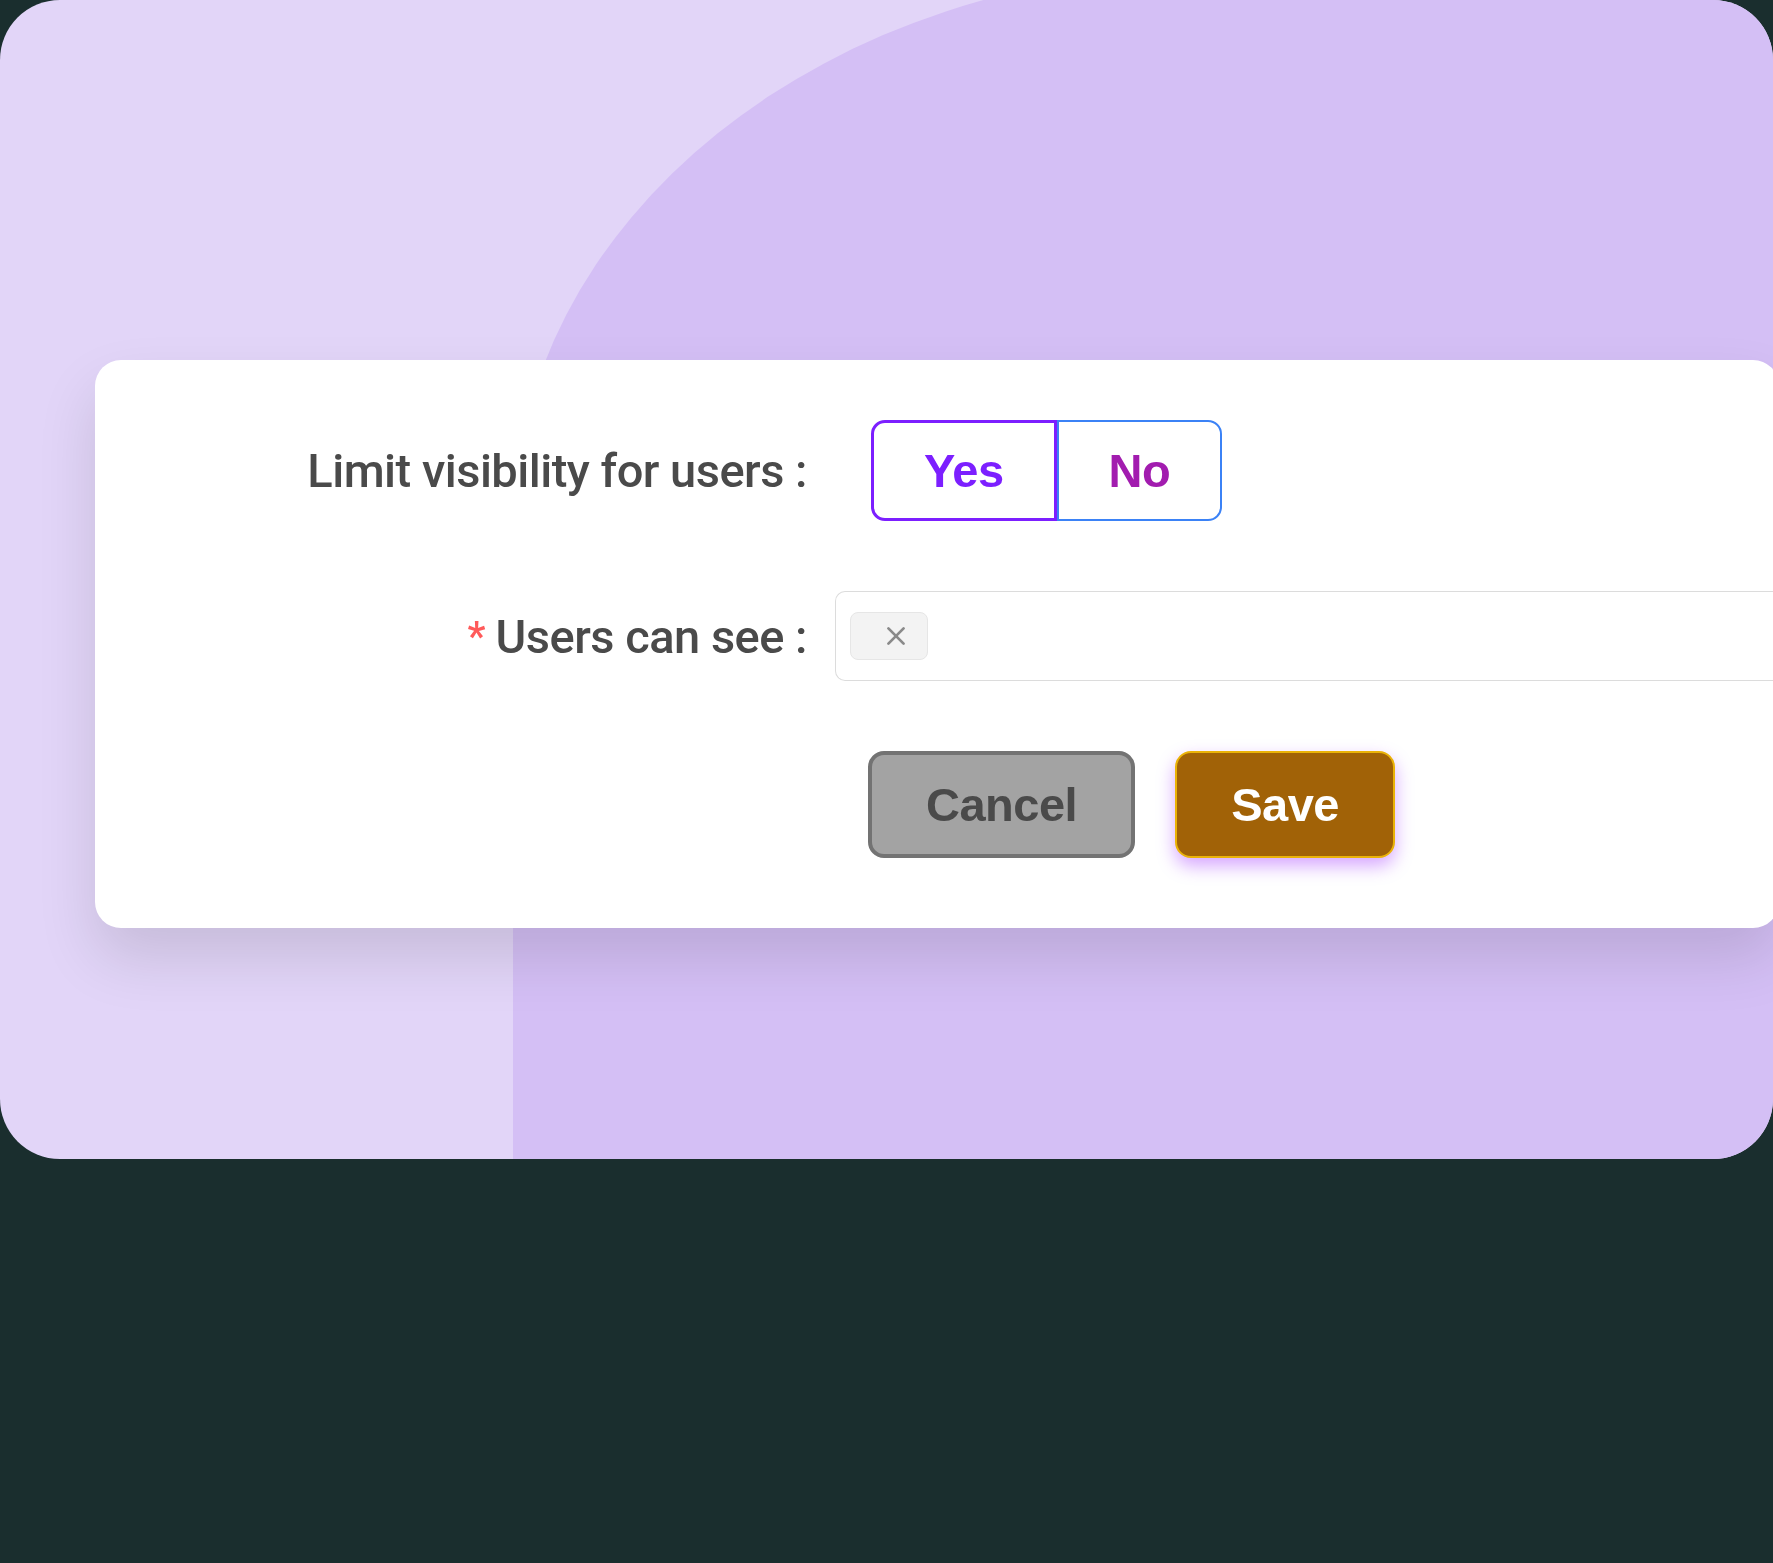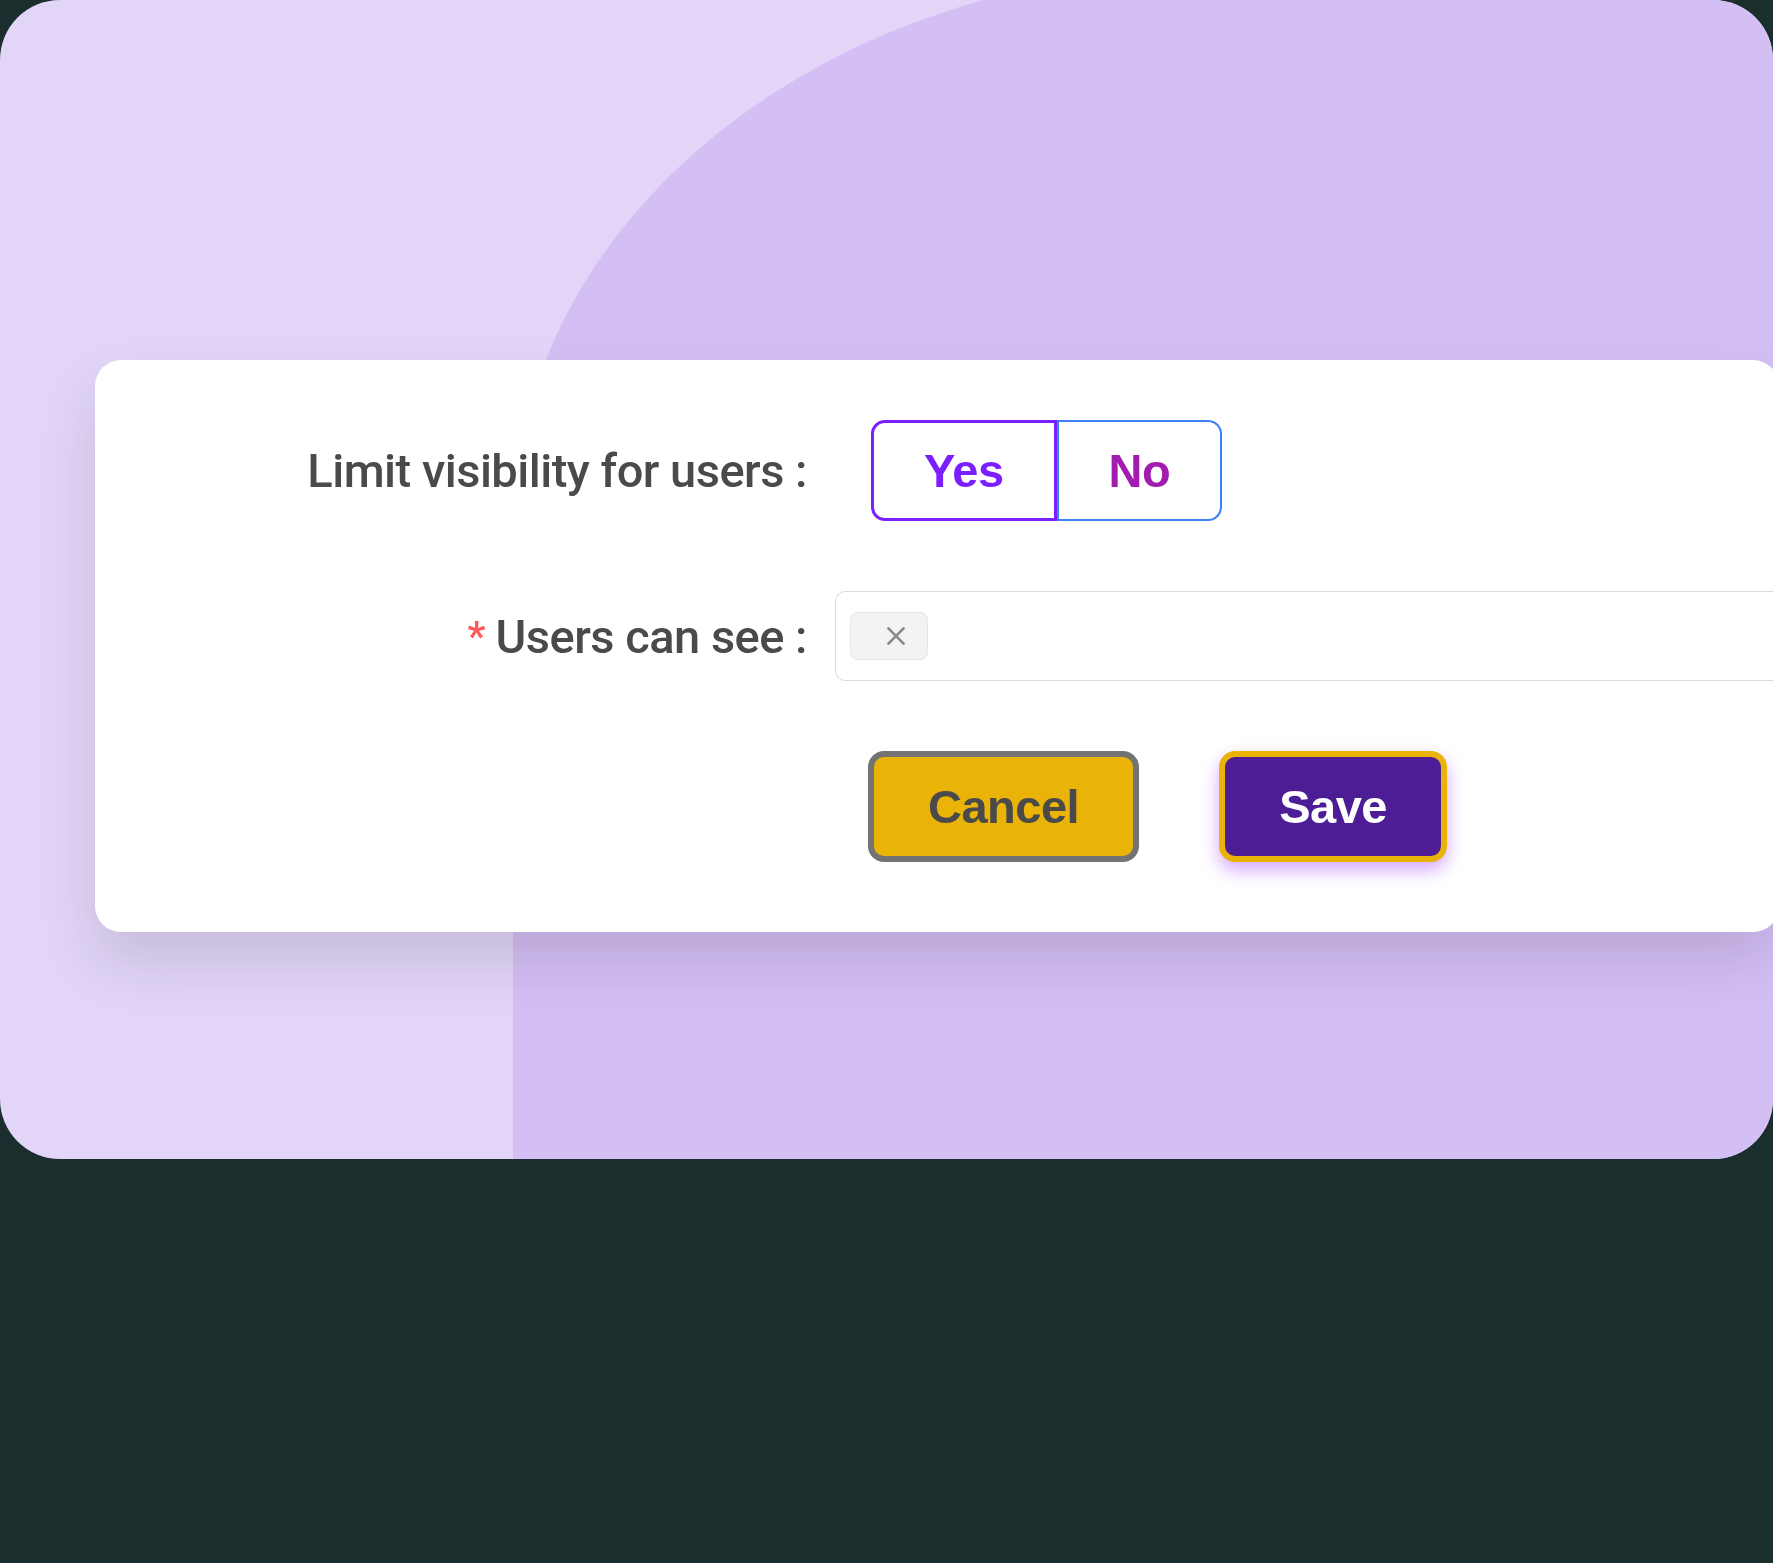--- a/index.html
+++ b/index.html
@@ -137,30 +137,29 @@
     }
     .btn {
       font-size: 47px;
       font-weight: 600;
       padding: 22px 54px;
       border-radius: 16px;
       cursor: pointer;
       letter-spacing: -0.5px;
     }
     .btn-cancel {
-      background: #eab308;
-      border: 6px solid #737373;
+      background: #a3a3a3;
+      border: 4px solid #737373;
       color: #4a4a4a;
     }
     .btn-save {
-      background: #4c1d95;
-      border: 6px solid #eab308;
+      background: #a16207;
+      border: 2px solid #eab308;
       color: #fff;
       box-shadow: 0 8px 18px rgba(138,0,255,0.35);
-      margin-left: 40px;
     }
     .label-col {
       display: flex;
       align-items: center;
       justify-content: flex-end;
       width: 620px;
     }
     .row2 .label-col {
       width: 620px;
     }

